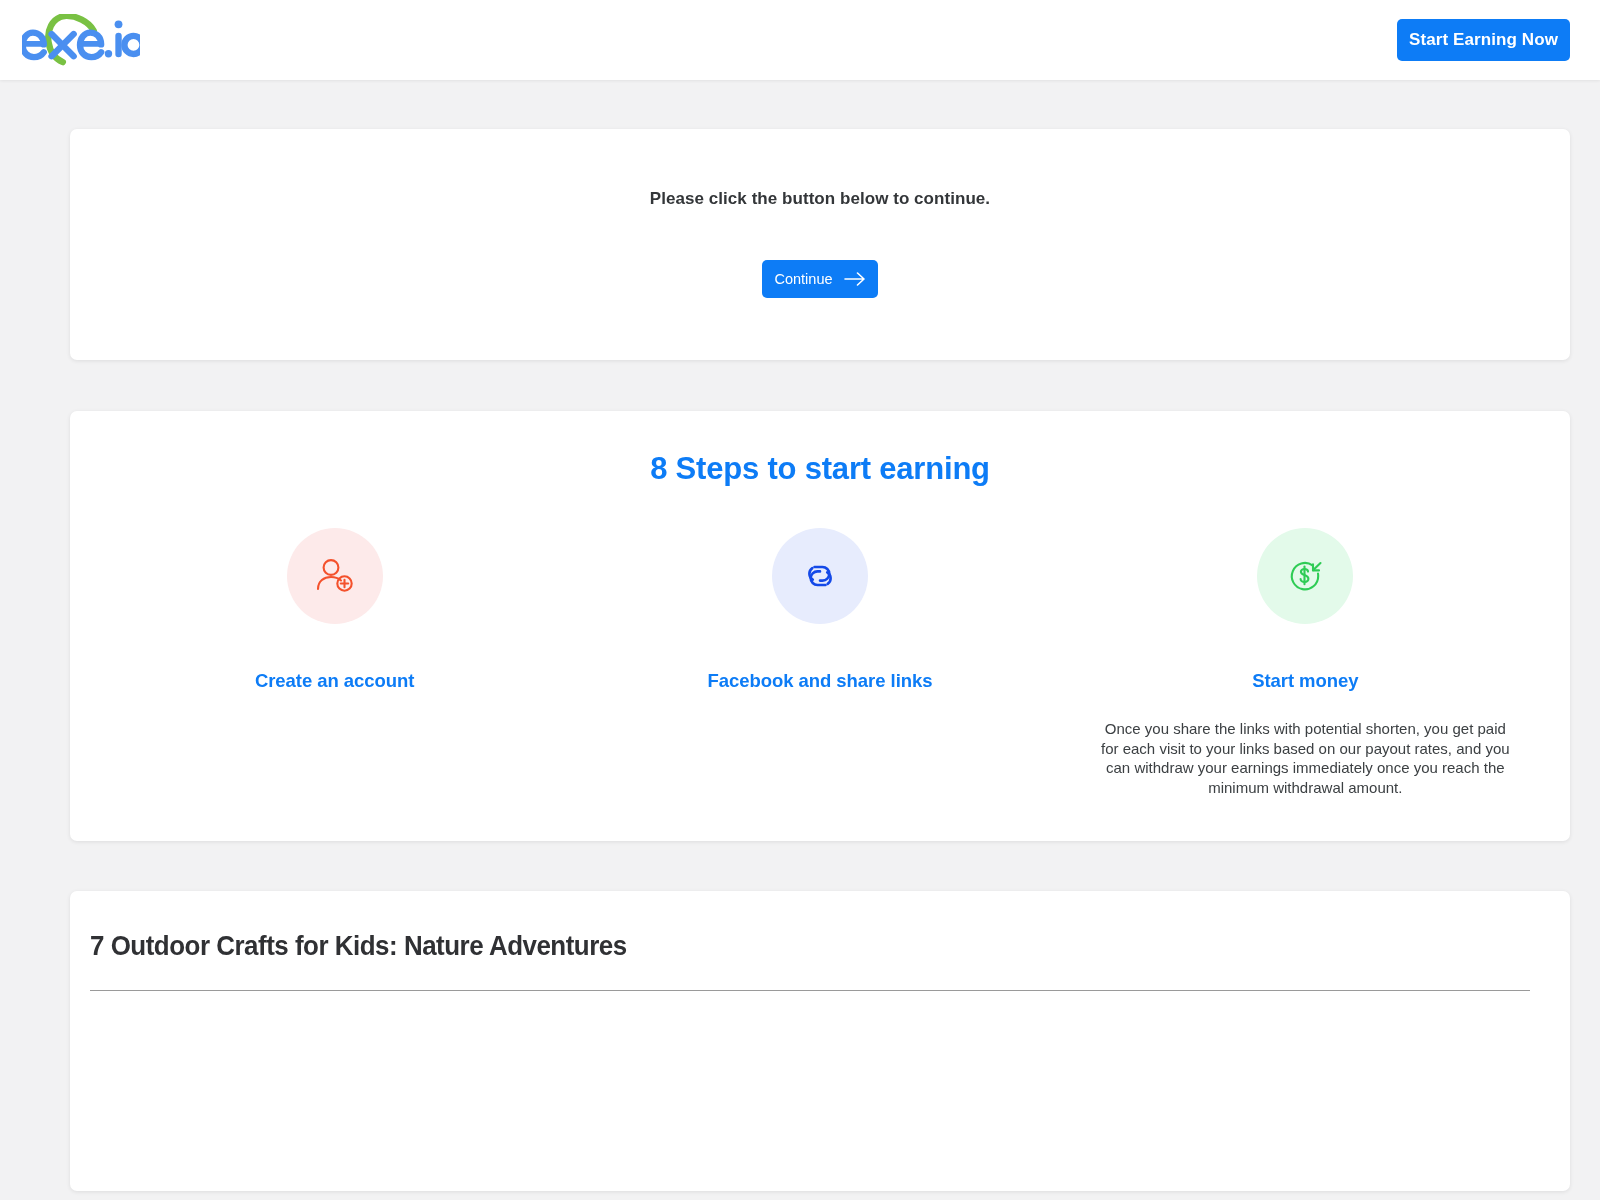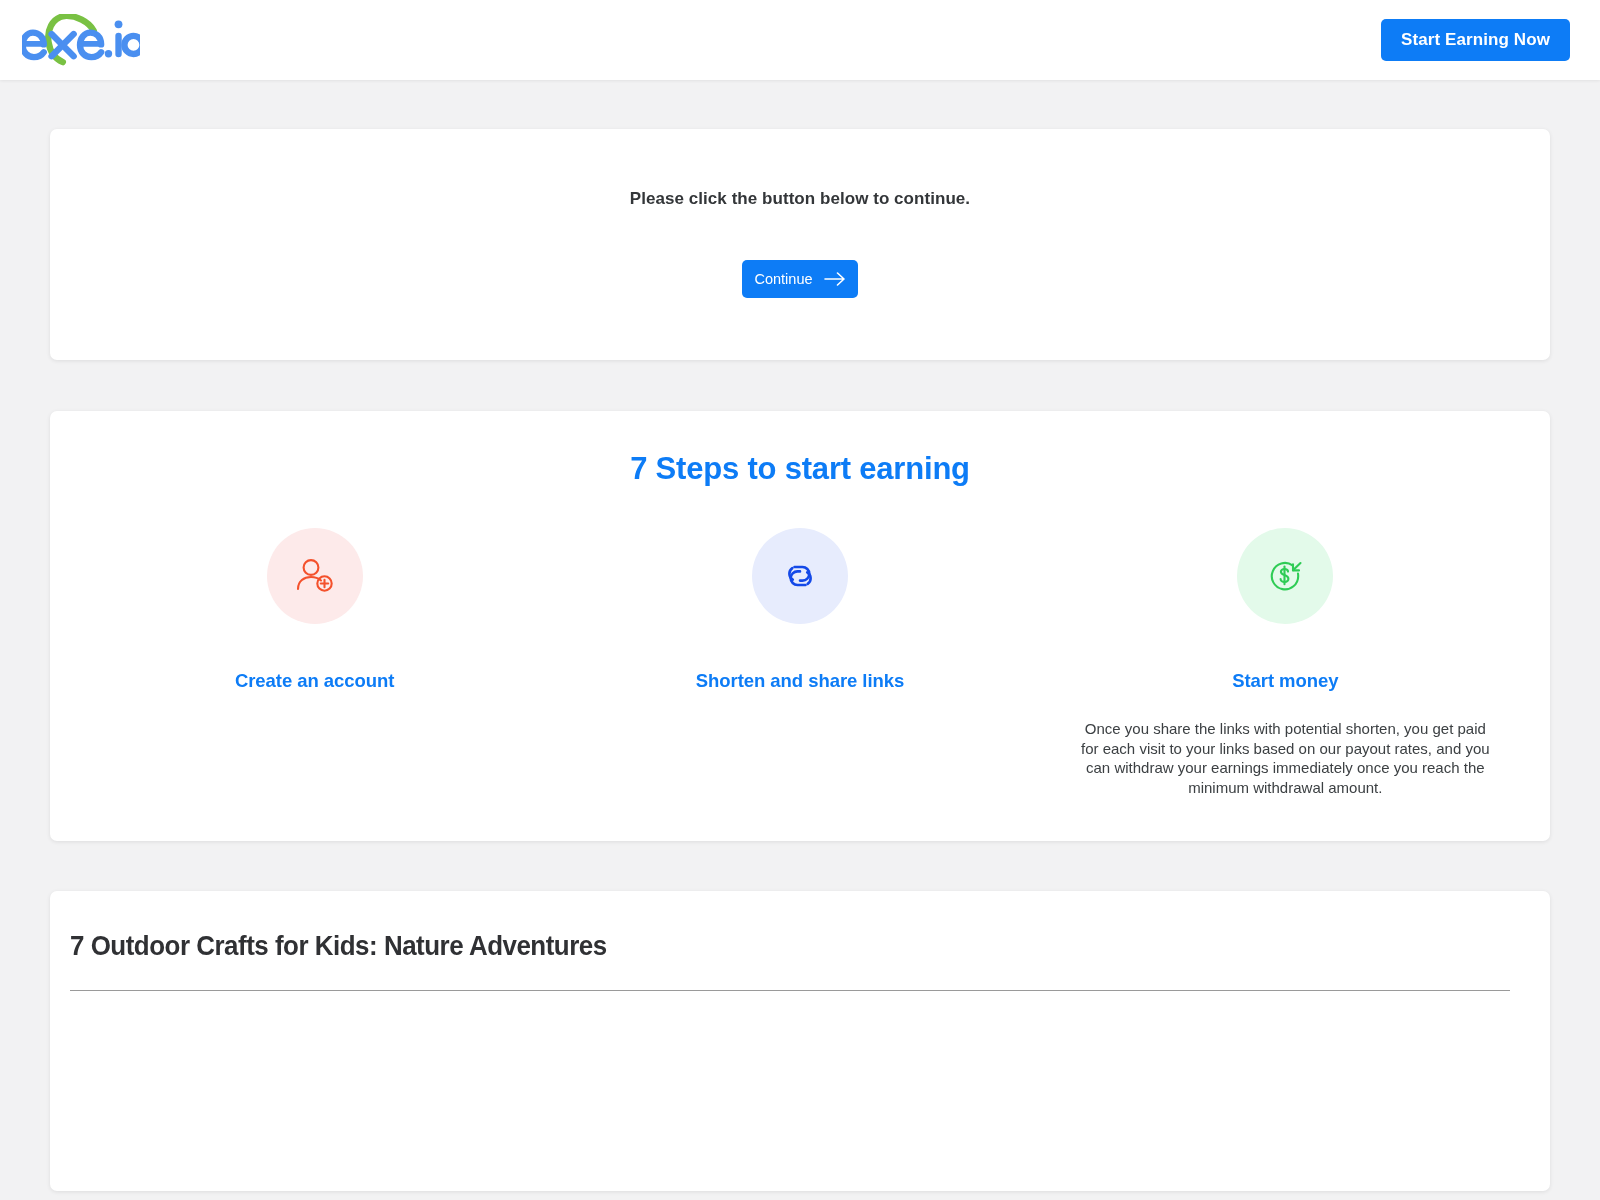--- a/index.html
+++ b/index.html
@@ -38,30 +38,31 @@
 
   .cta-button {
     background: #0d7cf6;
     color: #ffffff;
     border: none;
     border-radius: 5px;
     font-family: "Liberation Sans", sans-serif;
     font-size: 17px;
     font-weight: bold;
     letter-spacing: 0.1px;
-    padding: 0 20px;
+    padding: 0 12px;
     height: 42px;
     line-height: 42px;
     cursor: pointer;
     white-space: nowrap;
   }
 
   
   .page {
     padding: 49px 34px 0 50px;
+    margin-left: 20px;
   }
 
   .card {
     background: #ffffff;
     border-radius: 7px;
     box-shadow: 0 1px 4px rgba(0,0,0,0.09);
     width: 1500px;
   }
 
   
@@ -219,21 +220,21 @@
       <button class="continue-btn">
         <span>Continue</span>
         <svg class="arrow-icon" width="22" height="14" viewBox="0 0 22 14" aria-hidden="true">
           <path d="M1 7 H 19.5 M 13.5 1 L 20 7 L 13.5 13" fill="none" stroke="#ffffff" stroke-width="1.6" stroke-linecap="round" stroke-linejoin="round"></path>
         </svg>
       </button>
     </div>
   </section>
 
   <section class="card steps-card">
-    <h2 class="steps-title">7 Steps to start earning</h2>
+    <h2 class="steps-title">8 Steps to start earning</h2>
 
     <div class="steps-row">
 
       <div class="step">
         <div class="step-icon-circle icon-bg-1">
           <svg width="42" height="42" viewBox="0 0 42 42" aria-hidden="true">
             <circle cx="17" cy="12.5" r="7.4" fill="none" stroke="#f4512c" stroke-width="2.1"></circle>
             <path d="M4 34 C 4 26, 10 22, 17 22 C 21 22, 24.5 23.3, 27 25.5" fill="none" stroke="#f4512c" stroke-width="2.1" stroke-linecap="round"></path>
             <circle cx="30.5" cy="28.5" r="7.2" fill="none" stroke="#f4512c" stroke-width="2.1"></circle>
             <path d="M30.5 24.8 V 32.2 M 26.8 28.5 H 34.2" fill="none" stroke="#f4512c" stroke-width="2.1" stroke-linecap="round"></path>
@@ -244,21 +245,21 @@
 
       <div class="step">
         <div class="step-icon-circle icon-bg-2">
           <svg width="42" height="42" viewBox="0 0 42 42" aria-hidden="true">
             <path d="M15.5 12 H 23.5 A 6.8 6.8 0 0 1 23.5 25.6 H 21" fill="none" stroke="#1449e8" stroke-width="2.6" stroke-linecap="round"></path>
             <path d="M26.5 30 H 18.5 A 6.8 6.8 0 0 1 18.5 16.4 H 21" fill="none" stroke="#1449e8" stroke-width="2.6" stroke-linecap="round"></path>
             <path d="M13.3 13.1 A 6.8 6.8 0 0 0 13.8 24.6" fill="none" stroke="#1449e8" stroke-width="2.6" stroke-linecap="round"></path>
             <path d="M28.7 28.9 A 6.8 6.8 0 0 0 28.2 17.4" fill="none" stroke="#1449e8" stroke-width="2.6" stroke-linecap="round"></path>
           </svg>
         </div>
-        <h3 class="step-title">Shorten and share links</h3>
+        <h3 class="step-title">Facebook and share links</h3>
       </div>
 
       <div class="step">
         <div class="step-icon-circle icon-bg-3">
           <svg width="42" height="42" viewBox="0 0 42 42" aria-hidden="true">
             <path d="M28.5 10.3 A 13.2 13.2 0 1 0 34.2 21 A 13.2 13.2 0 0 0 34 18.6" fill="none" stroke="#2fcc55" stroke-width="2.1" stroke-linecap="round"></path>
             <path d="M36.5 8 L 29 15.2" fill="none" stroke="#2fcc55" stroke-width="2.1" stroke-linecap="round"></path>
             <path d="M29 9.4 V 15.4 H 35" fill="none" stroke="#2fcc55" stroke-width="2.1" stroke-linecap="round" stroke-linejoin="round"></path>
             <path d="M24 16.6 C 24 15, 22.3 14, 20.4 14 C 18.4 14, 16.9 15.1, 16.9 16.8 C 16.9 20.8, 24.4 19.4, 24.4 23.8 C 24.4 25.7, 22.6 26.9, 20.5 26.9 C 18.4 26.9, 16.6 25.7, 16.6 24" fill="none" stroke="#2fcc55" stroke-width="2.1" stroke-linecap="round"></path>
             <path d="M20.5 11.6 V 29.3" fill="none" stroke="#2fcc55" stroke-width="2.1" stroke-linecap="round"></path>

